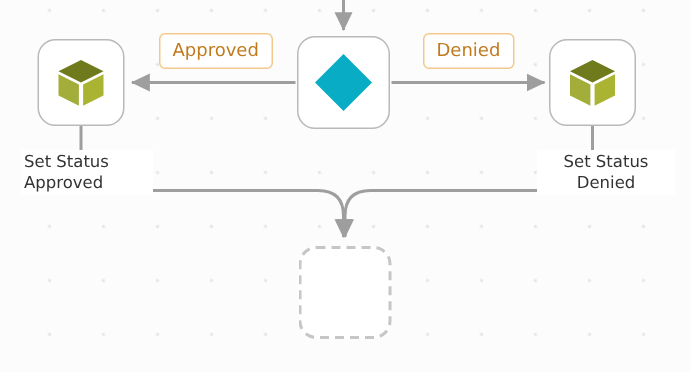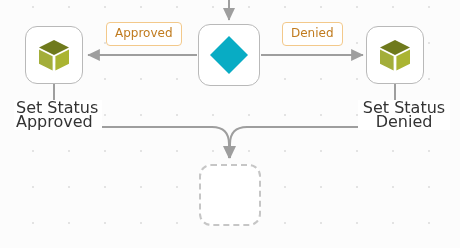--- a/index.html
+++ b/index.html
@@ -58,21 +58,21 @@
     border: 2px dashed #c6c6c6;
     border-radius: 12px;
   }
   #node-approved { left: 25px; top: 26px; }
   #node-denied   { left: 366px; top: 26px; }
   #node-decision { left: 198px; top: 24px; }
   #node-placeholder { left: 199px; top: 164px; }
 
   .node-label {
     position: absolute;
-    font-size: 16px;
+    font-size: 11px;
     line-height: 14px;
     color: #333333;
     background: #ffffff;
     white-space: pre-line;
     padding: 1px 2px;
   }
   #label-approved {
     left: 14px;
     top: 100px;
     text-align: left;

